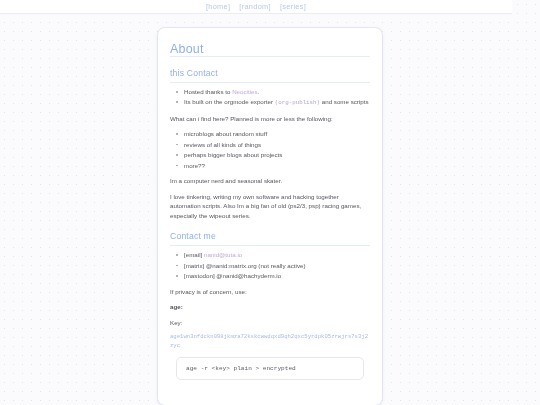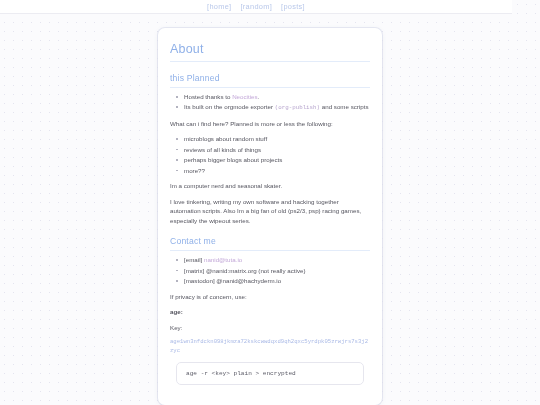--- a/index.html
+++ b/index.html
@@ -53,21 +53,20 @@
     overflow: hidden;
   }
 
   h1.title {
     font-size: 12.5px;
     font-weight: normal;
     color: #8fb0e8;
     margin: 4px 0 5px 0;
     letter-spacing: 0.2px;
     border-bottom: 1px solid #e3ecfa;
-    padding-bottom: 5px;
   }
   h2.section {
     font-size: 8.6px;
     font-weight: normal;
     color: #8fb0e8;
     margin: 11px 0 4px 0;
     letter-spacing: 0.2px;
     border-bottom: 1px solid #e3ecfa;
     padding-bottom: 4px;
   }
@@ -138,28 +137,28 @@
     color: #5a5a66;
     white-space: pre;
   }
 </style>
 </head>
 <body>
 
 <div class="topnav">
   <a class="navlink" href="#">[home]</a>
   <a class="navlink" href="#">[random]</a>
-  <a class="navlink" href="#">[posts]</a>
+  <a class="navlink" href="#">[series]</a>
 </div>
 
 <div class="card">
 
   <h1 class="title">About</h1>
 
-  <h2 class="section">this Planned</h2>
+  <h2 class="section">this Contact</h2>
 
   <ul class="list">
     <li><span>Hosted thanks to </span><a class="link" href="#">Neocities</a><span>.</span></li>
     <li><span>Its built on the orgmode exporter </span><code class="inline">(org-publish)</code><span> and some scripts</span></li>
   </ul>
 
   <p class="para">What can i find here? Planned is more or less the following:</p>
 
   <ul class="list">
     <li>microblogs about random stuff</li>

